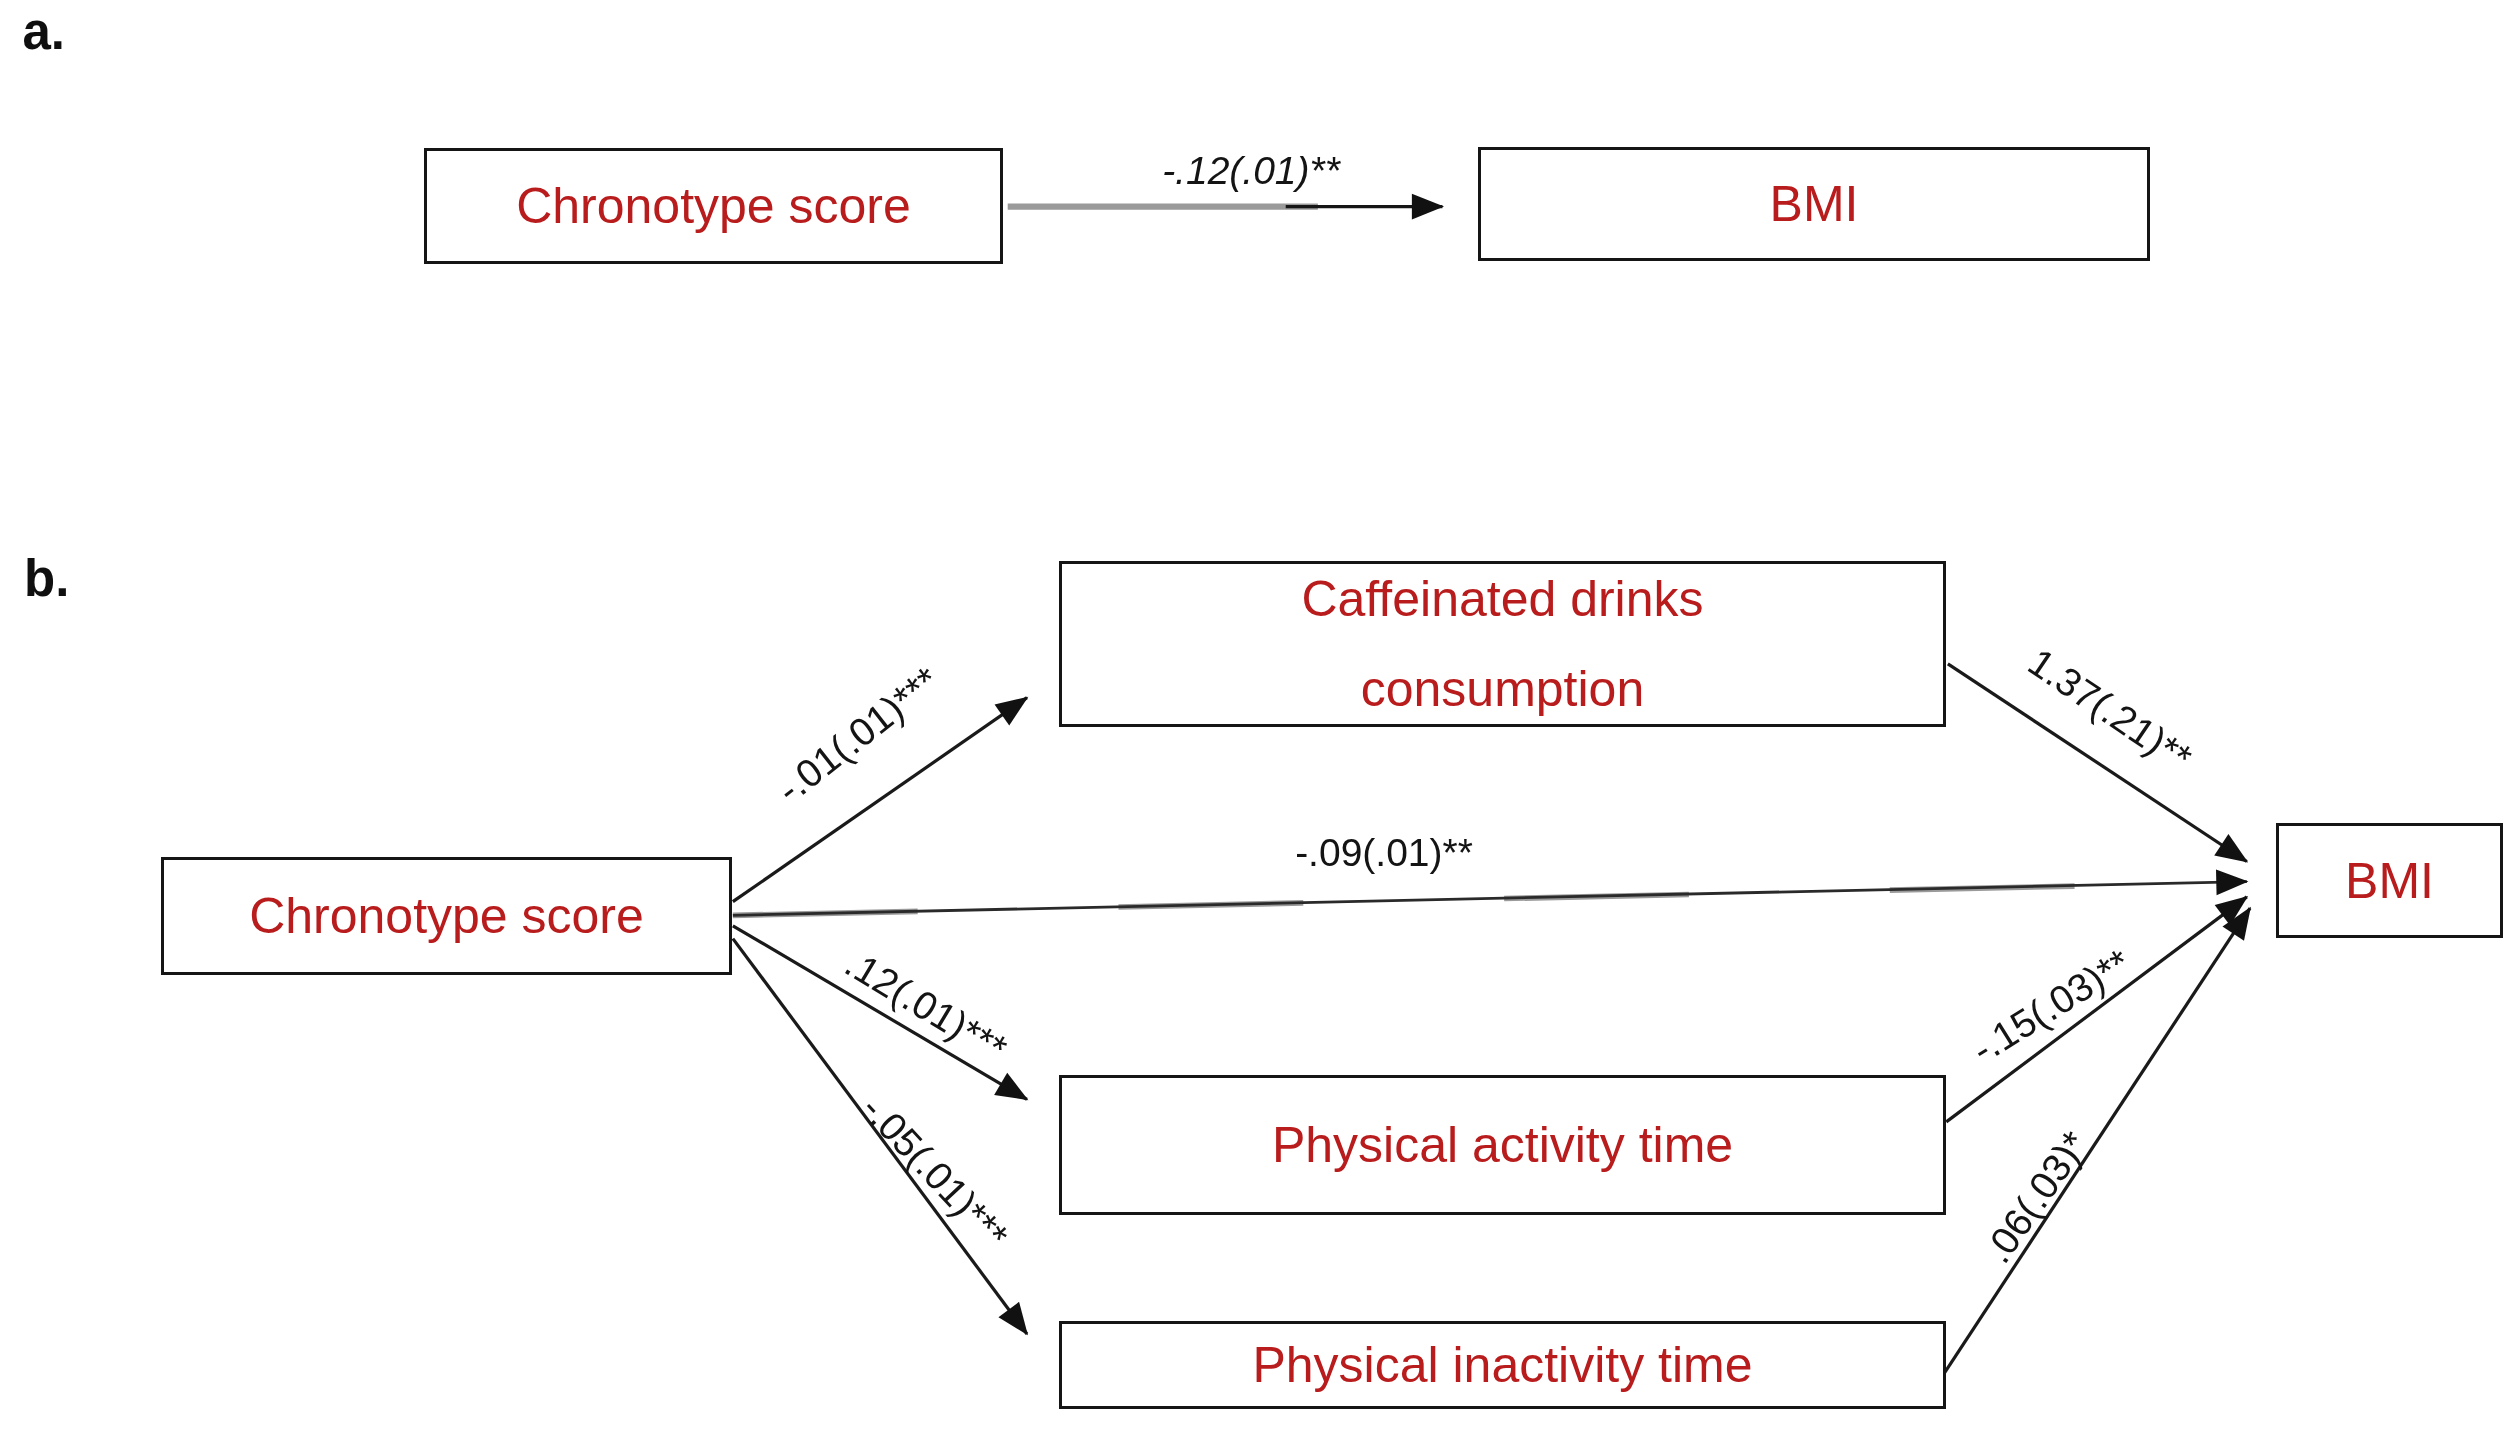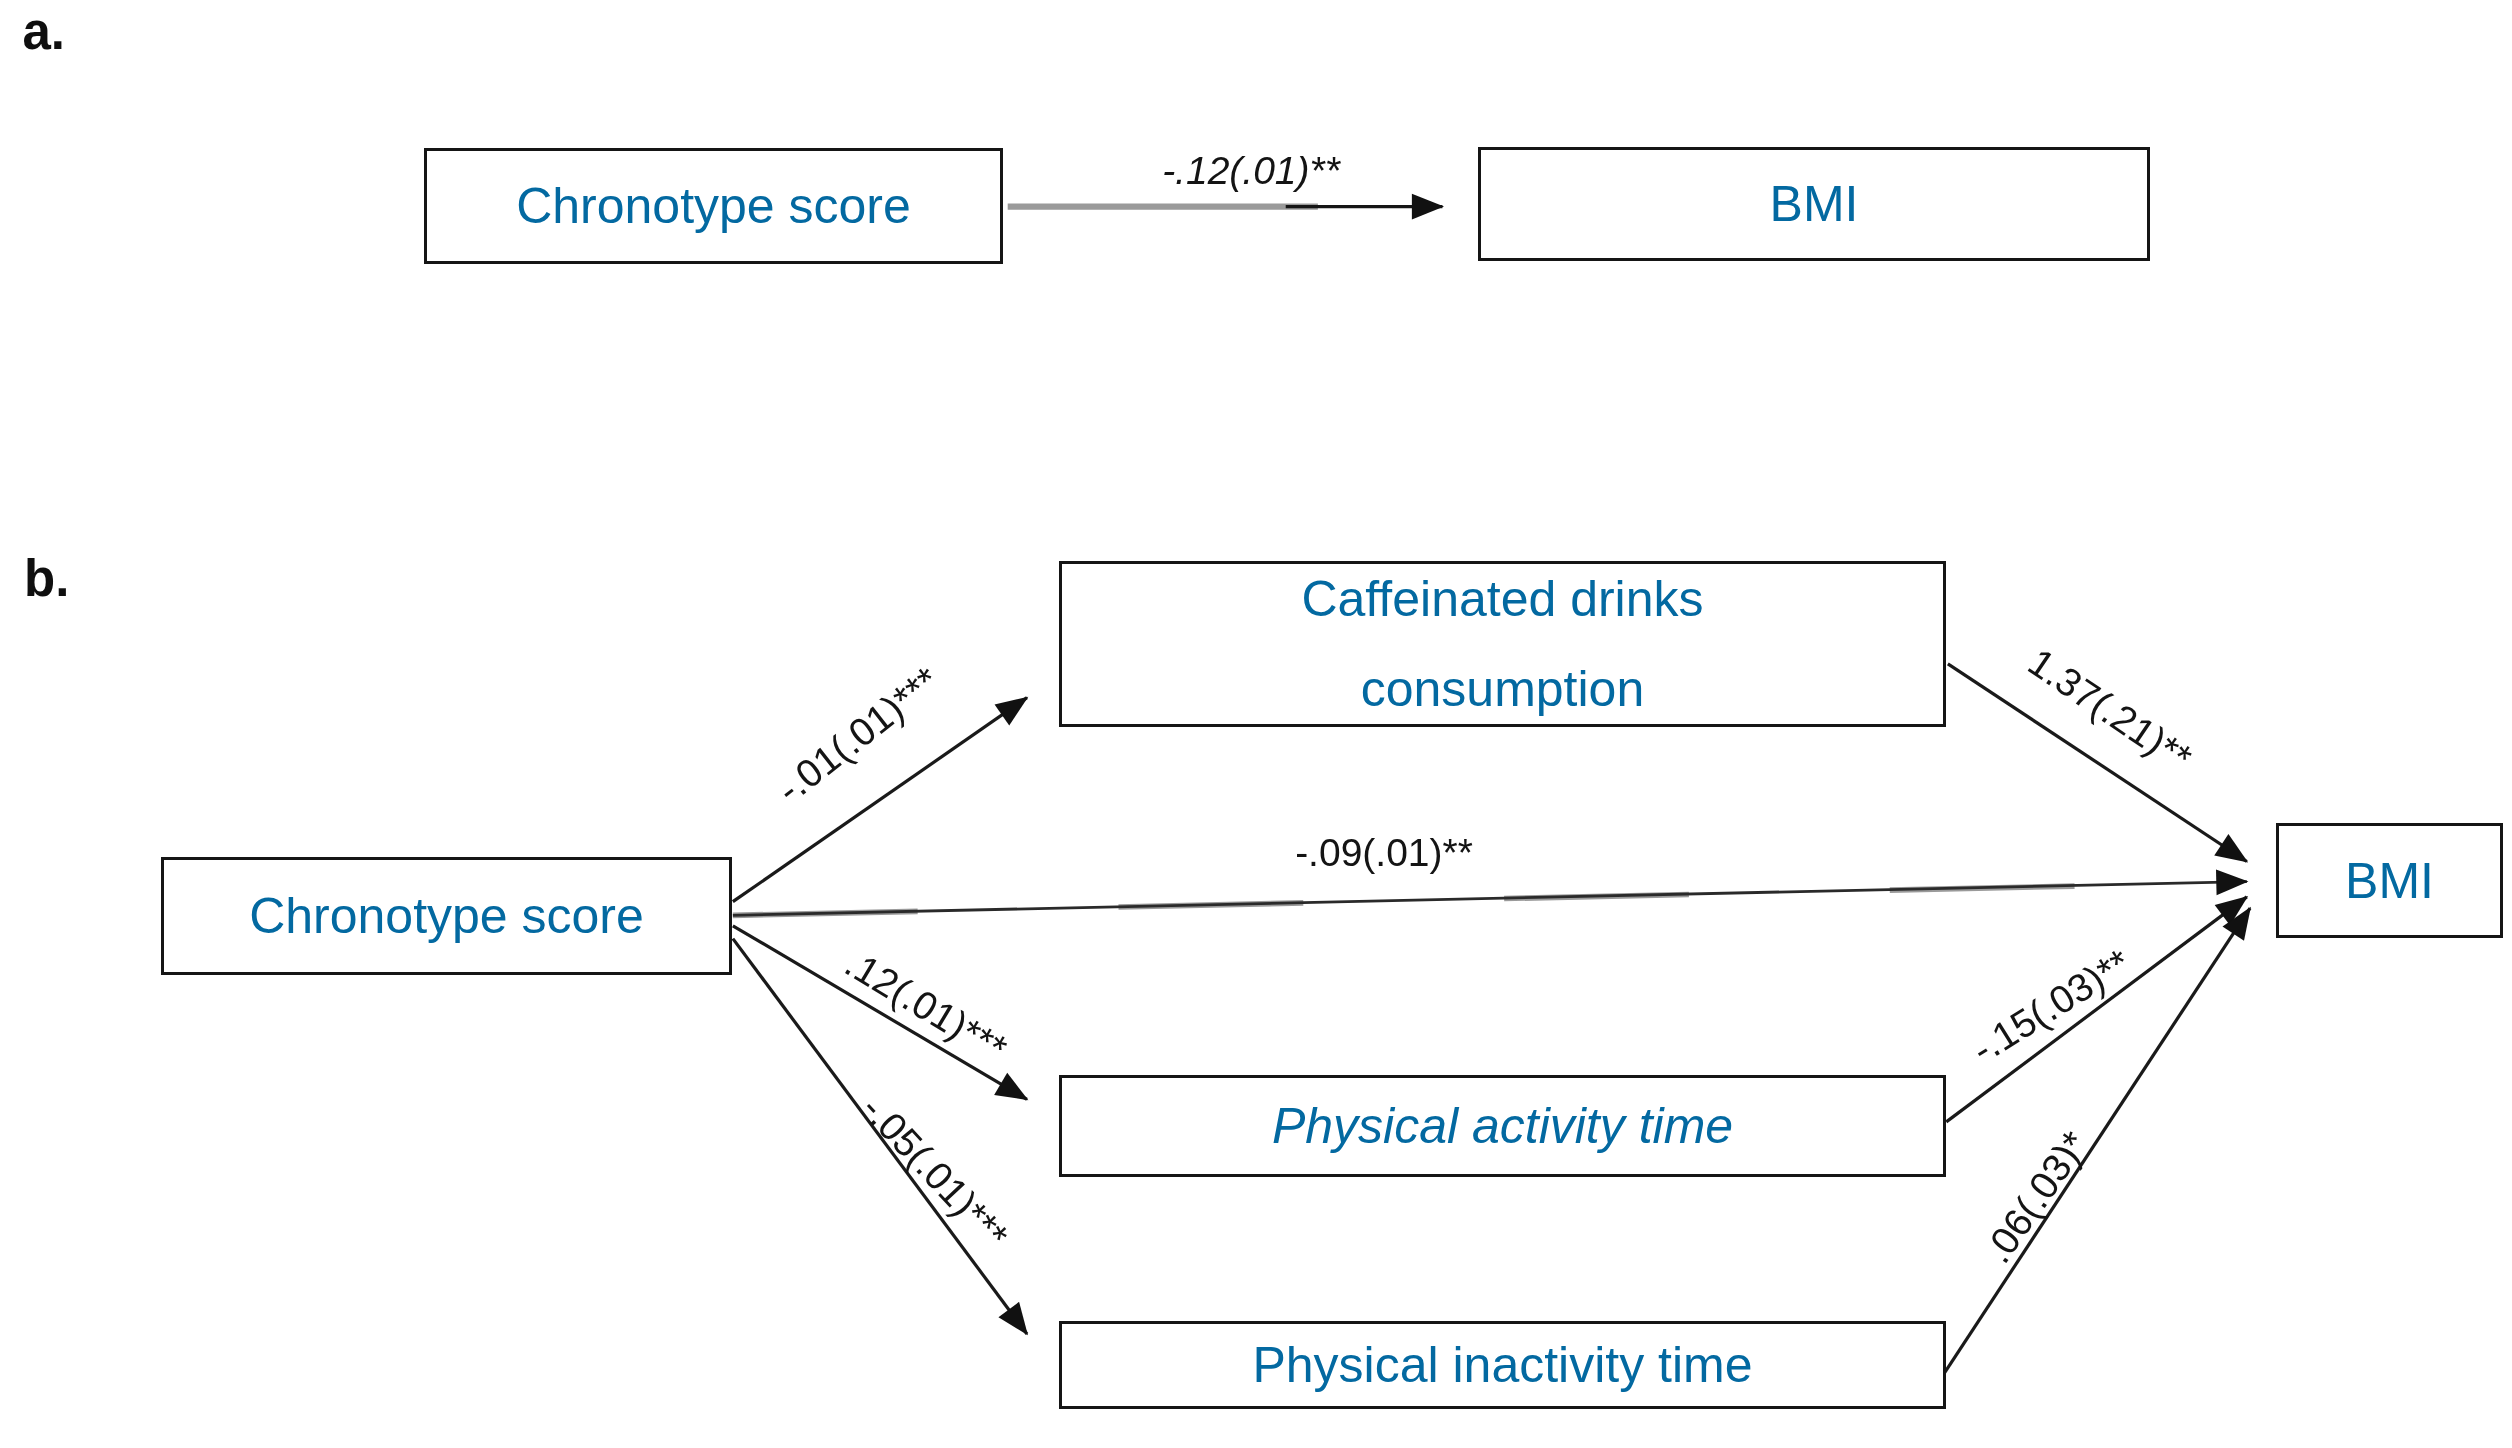--- a/index.html
+++ b/index.html
@@ -31,21 +31,21 @@
   }
   .node-box {
     position: absolute;
     border: 3.2px solid #151515;
     background: #ffffff;
     display: flex;
     align-items: center;
     justify-content: center;
     text-align: center;
     font-size: 50px;
-    color: #0369a1;
+    color: #b91c1c;
     line-height: 1.8;
     white-space: pre-line;
     box-sizing: border-box;
   }
   .coef {
     position: absolute;
     font-size: 39px;
     color: #141414;
     white-space: nowrap;
     transform: translate(-50%, -50%);
@@ -91,21 +91,21 @@
 
   <div class="coef" style="left:1251px; top:170px;font-style:italic;">-.12(.01)**</div>
 
   <div class="panel-label" style="left:24px; top:553px;">b.</div>
 
   <div class="node-box" style="left:161px; top:857px; width:571px; height:118px;">Chronotype score</div>
 
   <div class="node-box" style="left:1059px; top:561px; width:887px; height:166px;">Caffeinated drinks
 consumption</div>
 
-  <div class="node-box" style="left:1059px; top:1075px; width:887px; height:102px;font-style:italic;">Physical activity time</div>
+  <div class="node-box" style="left:1059px; top:1075px; width:887px; height:140px;">Physical activity time</div>
 
   <div class="node-box" style="left:1059px; top:1321px; width:887px; height:88px;">Physical inactivity time</div>
 
   <div class="node-box" style="left:2276px; top:823px; width:227px; height:115px;">BMI</div>
 
   <div class="coef" style="left:858px; top:735px; transform:translate(-50%,-50%) rotate(-38deg);">-.01(.01)***</div>
 
   <div class="coef" style="left:2110px; top:710px; transform:translate(-50%,-50%) rotate(34deg);">1.37(.21)**</div>
 
   <div class="coef" style="left:1384px; top:852px;">-.09(.01)**</div>

